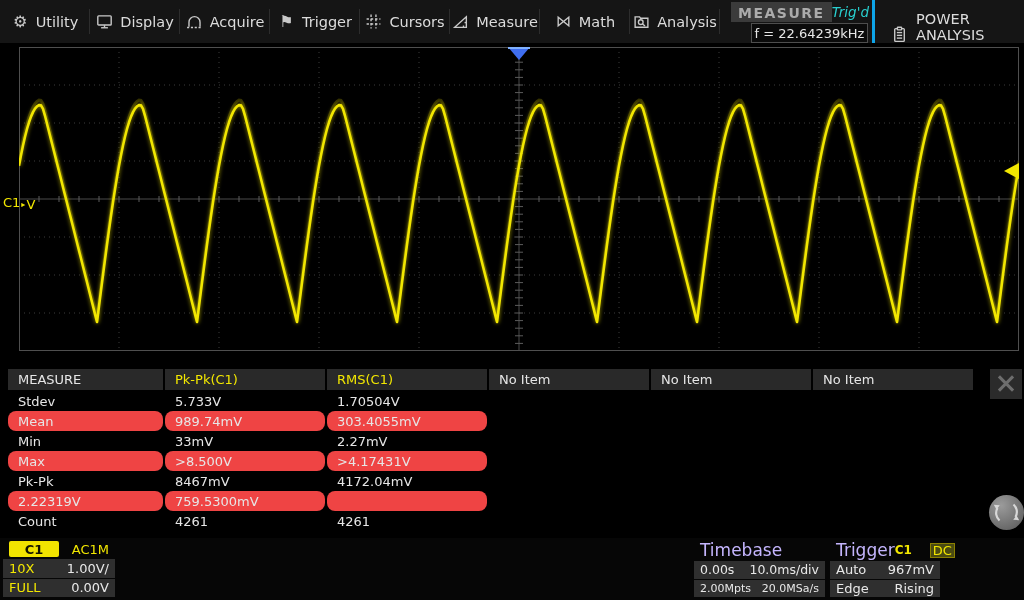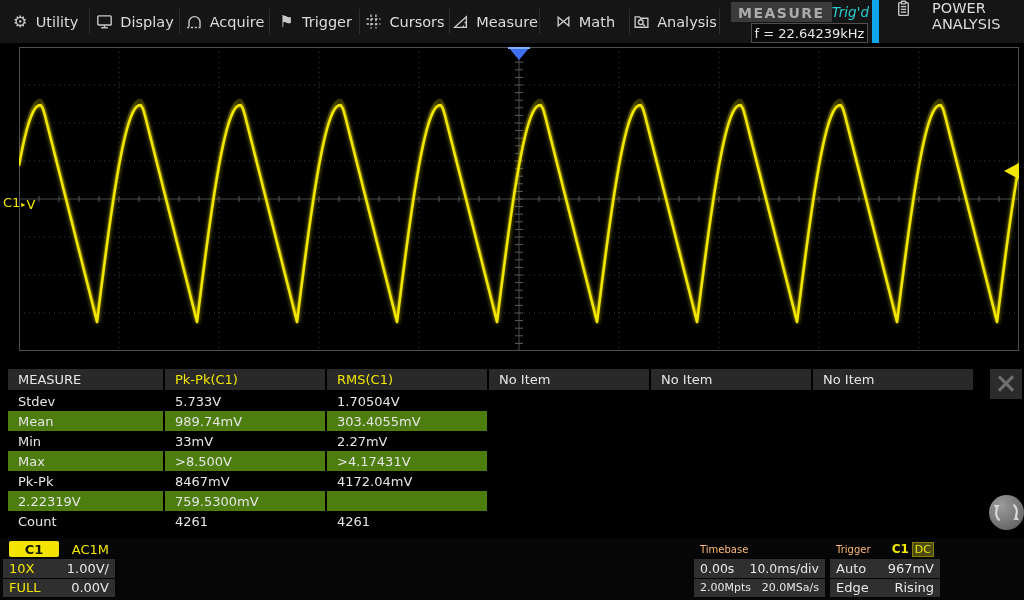--- a/index.html
+++ b/index.html
@@ -13,63 +13,63 @@
   .menu-item::after{content:"";position:absolute;right:0;top:9px;width:1px;height:25px;background:#2d2d2d;}
   .mi-ico{width:17px;height:17px;display:flex;align-items:center;justify-content:center;color:#c9c9c9;font-size:16px;line-height:1;}
   .mi-ico svg{display:block}
   #brand-block{position:absolute;left:731px;top:2px;width:137px;height:40px;}
   #brand-row{display:flex;height:20px;}
   #siglent-logo{background:#3b3b3b;color:#ababab;font-weight:bold;font-size:14px;letter-spacing:1.5px;
     padding:1px 7px 0 7px;display:flex;align-items:center;}
   #trigd{flex:1;display:flex;align-items:center;justify-content:center;color:#29d0d0;font-size:13.5px;font-style:italic;}
   #freq-box{margin-top:1px;height:18px;border:1px solid #4e4e4e;background:#0b0b0b;color:#e6e6e6;
     font-size:13px;display:flex;align-items:center;justify-content:center;margin-left:20px;}
-  #power-analysis{position:absolute;left:872px;top:0;height:43px;display:flex;align-items:flex-start;gap:20px;
-    padding-left:16px;border-left:7px solid #0ea5e9;color:#dcdcdc;font-size:14.5px;}
+  #power-analysis{position:absolute;left:872px;top:0;height:43px;display:flex;align-items:flex-end;gap:8px;
+    padding-left:16px;border-left:3px solid #0ea5e9;color:#dcdcdc;font-size:14.5px;}
 
   
   #scope-wrap{position:absolute;left:19px;top:47px;width:1000px;height:304px;background:#000;}
   #scope-svg{position:absolute;left:0;top:0;}
   #trig-pos{position:absolute;left:508px;top:47px;width:0;height:0;
     border-left:11px solid transparent;border-right:11px solid transparent;border-top:13px solid #3f6ef0;}
   #trig-pos::before{content:"";position:absolute;left:-11px;top:-13px;width:22px;height:2px;background:#7fb0ff;}
   #trig-level{position:absolute;left:1004px;top:163px;width:0;height:0;
     border-top:8px solid transparent;border-bottom:8px solid transparent;border-right:15px solid #f2e700;}
   #c1-marker{position:absolute;left:3px;top:193px;color:#f2e700;font-size:13px;display:flex;align-items:center;}
   #c1-marker .tri{font-size:8px;margin:3px 0 0 1px;}
   #c1-marker .unit{margin:4px 0 0 1px;}
 
   
   #mtable{position:absolute;left:8px;top:369px;width:967px;}
   .mrow{display:grid;grid-template-columns:155px 160px 160px 160px 160px 160px;column-gap:2px;height:20px;margin-bottom:0;}
   .mrow.hdr{height:21px;margin-bottom:1px;}
   .cell{display:flex;align-items:center;padding-left:10px;font-size:13px;color:#e6e6e6;overflow:hidden;white-space:nowrap;}
   .hdr .cell{background:#292929;}
-  .mrow.alt .cell:nth-child(-n+3){background:#4d7c0f;}
+  .mrow.alt .cell:nth-child(-n+3){background:#ef4444;border-radius:8px;}
   .ylw{color:#f2e700;}
   #meas-close{position:absolute;left:990px;top:369px;width:32px;height:30px;background:#2b2b2b;cursor:pointer;}
   #meas-close .xb{position:absolute;left:6px;top:13px;width:20px;height:3px;background:#6e6e6e;}
   #meas-close .xb.a{transform:rotate(45deg);} #meas-close .xb.b{transform:rotate(-45deg);}
 
   
   #knob{position:absolute;left:989px;top:495px;width:35px;height:35px;border-radius:50%;
     background:radial-gradient(circle at 35% 30%,#9b9b9b,#565656);}
 
   
   #bottombar{position:absolute;left:0;top:538px;width:1024px;height:62px;background:#060606;}
   .bbox{position:absolute;top:2px;height:57px;display:flex;flex-direction:column;gap:1px;box-sizing:border-box;}
   .brow{flex:1;display:flex;align-items:center;justify-content:space-between;padding:0 6px;font-size:13px;background:#2f2f2f;color:#e8e8e8;}
   .brow.dark{background:transparent;}
   #ch-box{left:3px;width:112px;}
   #c1-badge{background:#f2e400;color:#151500;font-weight:bold;font-size:13px;width:50px;height:16px;
     display:flex;align-items:center;justify-content:center;border-radius:2px;}
   #tb-box{left:694px;width:131px;}
   #tr-box{left:830px;width:110px;}
-  .bhead{font-size:10px;color:#fdba74;}
-  .dc-badge{background:#4a4a12;border:1px solid #8a8000;padding:0 2px;font-size:11px;line-height:13px;margin-left:3px;}
+  .bhead{font-size:17px;color:#c4b5fd;}
+  .dc-badge{background:#4a4a12;border:1px solid #8a8000;padding:0 2px;font-size:13px;line-height:13px;margin-left:18px;}
 </style>
 </head>
 <body>
 
 <div id="stage">
 
   <div id="topbar">
     <div class="menu-item">
       <span class="mi-ico">⚙</span>
       <span>Utility</span>

